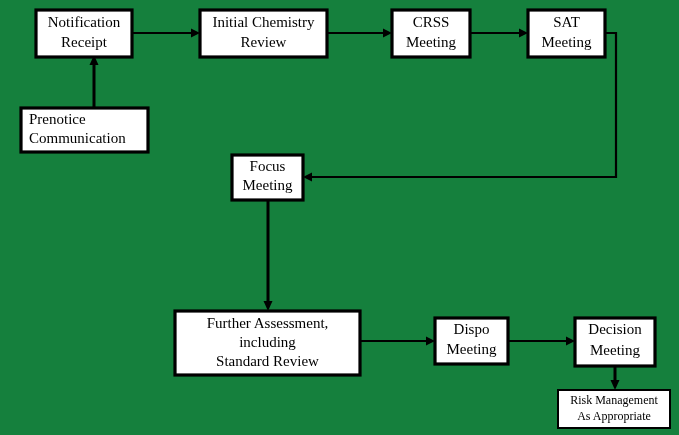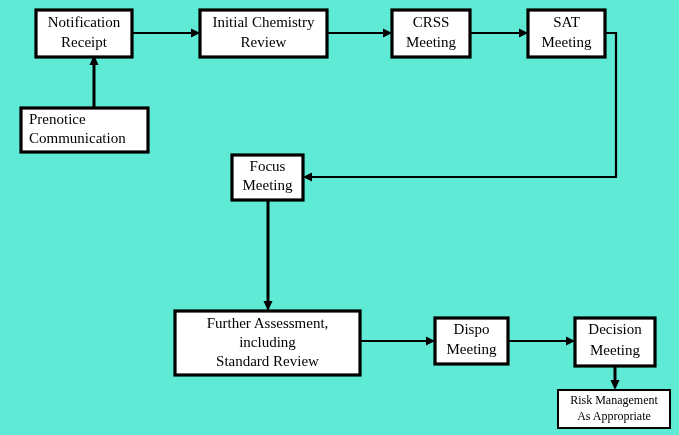--- a/index.html
+++ b/index.html
@@ -10,21 +10,21 @@
   body {
     width: 679px;
     height: 435px;
     overflow: hidden;
     font-family: "Liberation Serif", "DejaVu Serif", serif;
   }
   #chart-root {
     position: relative;
     width: 679px;
     height: 435px;
-    background: #5eead4;
+    background: #15803d;
   }
   svg#flow {
     position: absolute;
     top: 0;
     left: 0;
     width: 679px;
     height: 435px;
     display: block;
   }
   .node-box {

